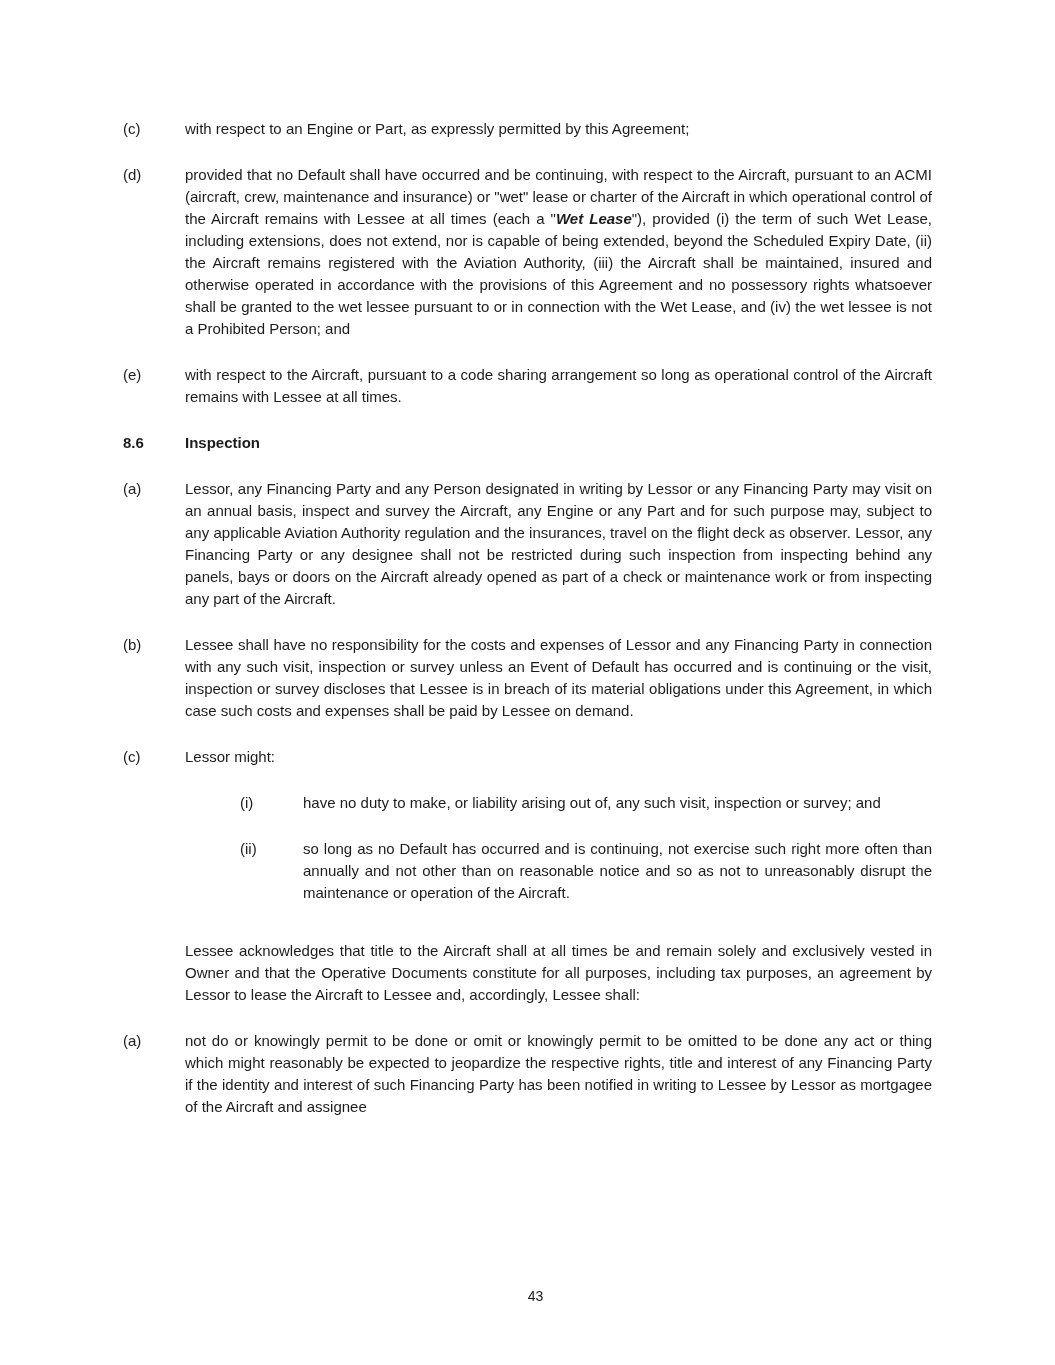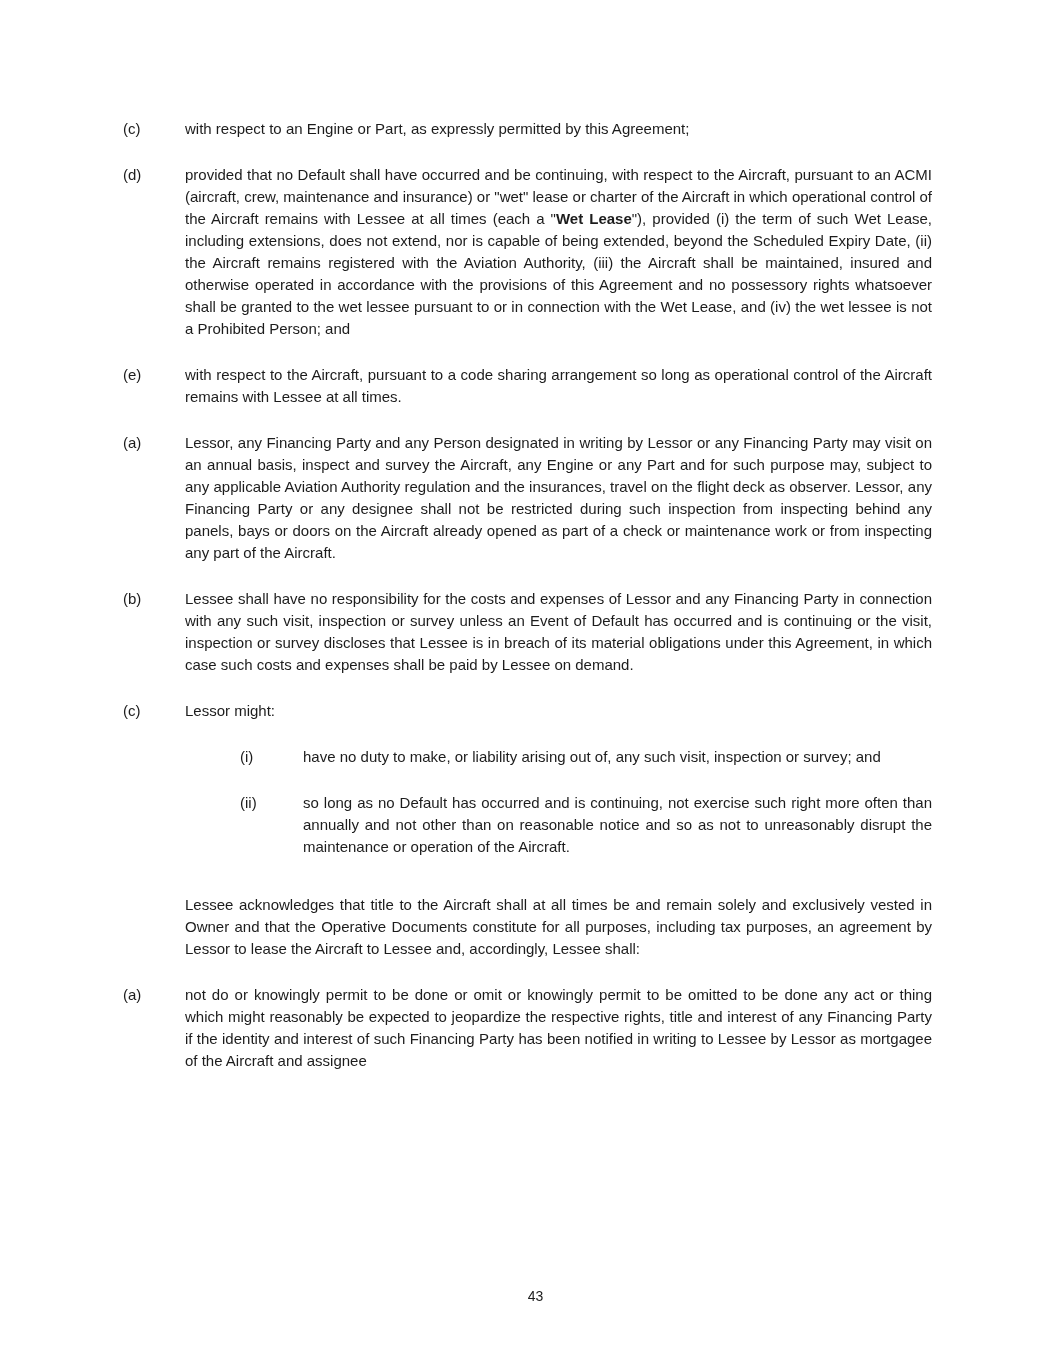--- a/index.html
+++ b/index.html
@@ -53,21 +53,21 @@
     margin-top: 36px;
   }
   .page-number {
     position: absolute;
     bottom: 58px;
     left: 8px;
     width: 100%;
     text-align: center;
     font-size: 14px;
   }
-  b { font-weight: bold; }
+  b { font-weight: bold; font-style: italic; }
 </style>
 </head>
 <body>
 
 <div class="page">
 
   <div class="item">
     <span class="label">(c)</span>
     <div class="body">with respect to an Engine or Part, as expressly permitted by this Agreement;</div>
   </div>
@@ -75,20 +75,24 @@
   <div class="item">
     <span class="label">(d)</span>
     <div class="body"><span>provided that no Default shall have occurred and be continuing, with respect to the Aircraft, pursuant to an ACMI (aircraft, crew, maintenance and insurance) or "wet" lease or charter of the Aircraft in which operational control of the Aircraft remains with Lessee at all times (each a "</span><b>Wet Lease</b><span>"), provided (i) the term of such Wet Lease, including extensions, does not extend, nor is capable of being extended, beyond the Scheduled Expiry Date, (ii) the Aircraft remains registered with the Aviation Authority, (iii) the Aircraft shall be maintained, insured and otherwise operated in accordance with the provisions of this Agreement and no possessory rights whatsoever shall be granted to the wet lessee pursuant to or in connection with the Wet Lease, and (iv) the wet lessee is not a Prohibited Person; and</span></div>
   </div>
 
   <div class="item">
     <span class="label">(e)</span>
     <div class="body">with respect to the Aircraft, pursuant to a code sharing arrangement so long as operational control of the Aircraft remains with Lessee at all times.</div>
   </div>
 
+  <div class="heading">
+    <span class="num">8.6</span>
+    <span class="title">Inspection</span>
+  </div>
 
   <div class="item">
     <span class="label">(a)</span>
     <div class="body">Lessor, any Financing Party and any Person designated in writing by Lessor or any Financing Party may visit on an annual basis, inspect and survey the Aircraft, any Engine or any Part and for such purpose may, subject to any applicable Aviation Authority regulation and the insurances, travel on the flight deck as observer.  Lessor, any Financing Party or any designee shall not be restricted during such inspection from inspecting behind any panels, bays or doors on the Aircraft already opened as part of a check or maintenance work or from inspecting any part of the Aircraft.</div>
   </div>
 
   <div class="item">
     <span class="label">(b)</span>
     <div class="body">Lessee shall have no responsibility for the costs and expenses of Lessor and any Financing Party in connection with any such visit, inspection or survey unless an Event of Default has occurred and is continuing or the visit, inspection or survey discloses that Lessee is in breach of its material obligations under this Agreement, in which case such costs and expenses shall be paid by Lessee on demand.</div>
   </div>

